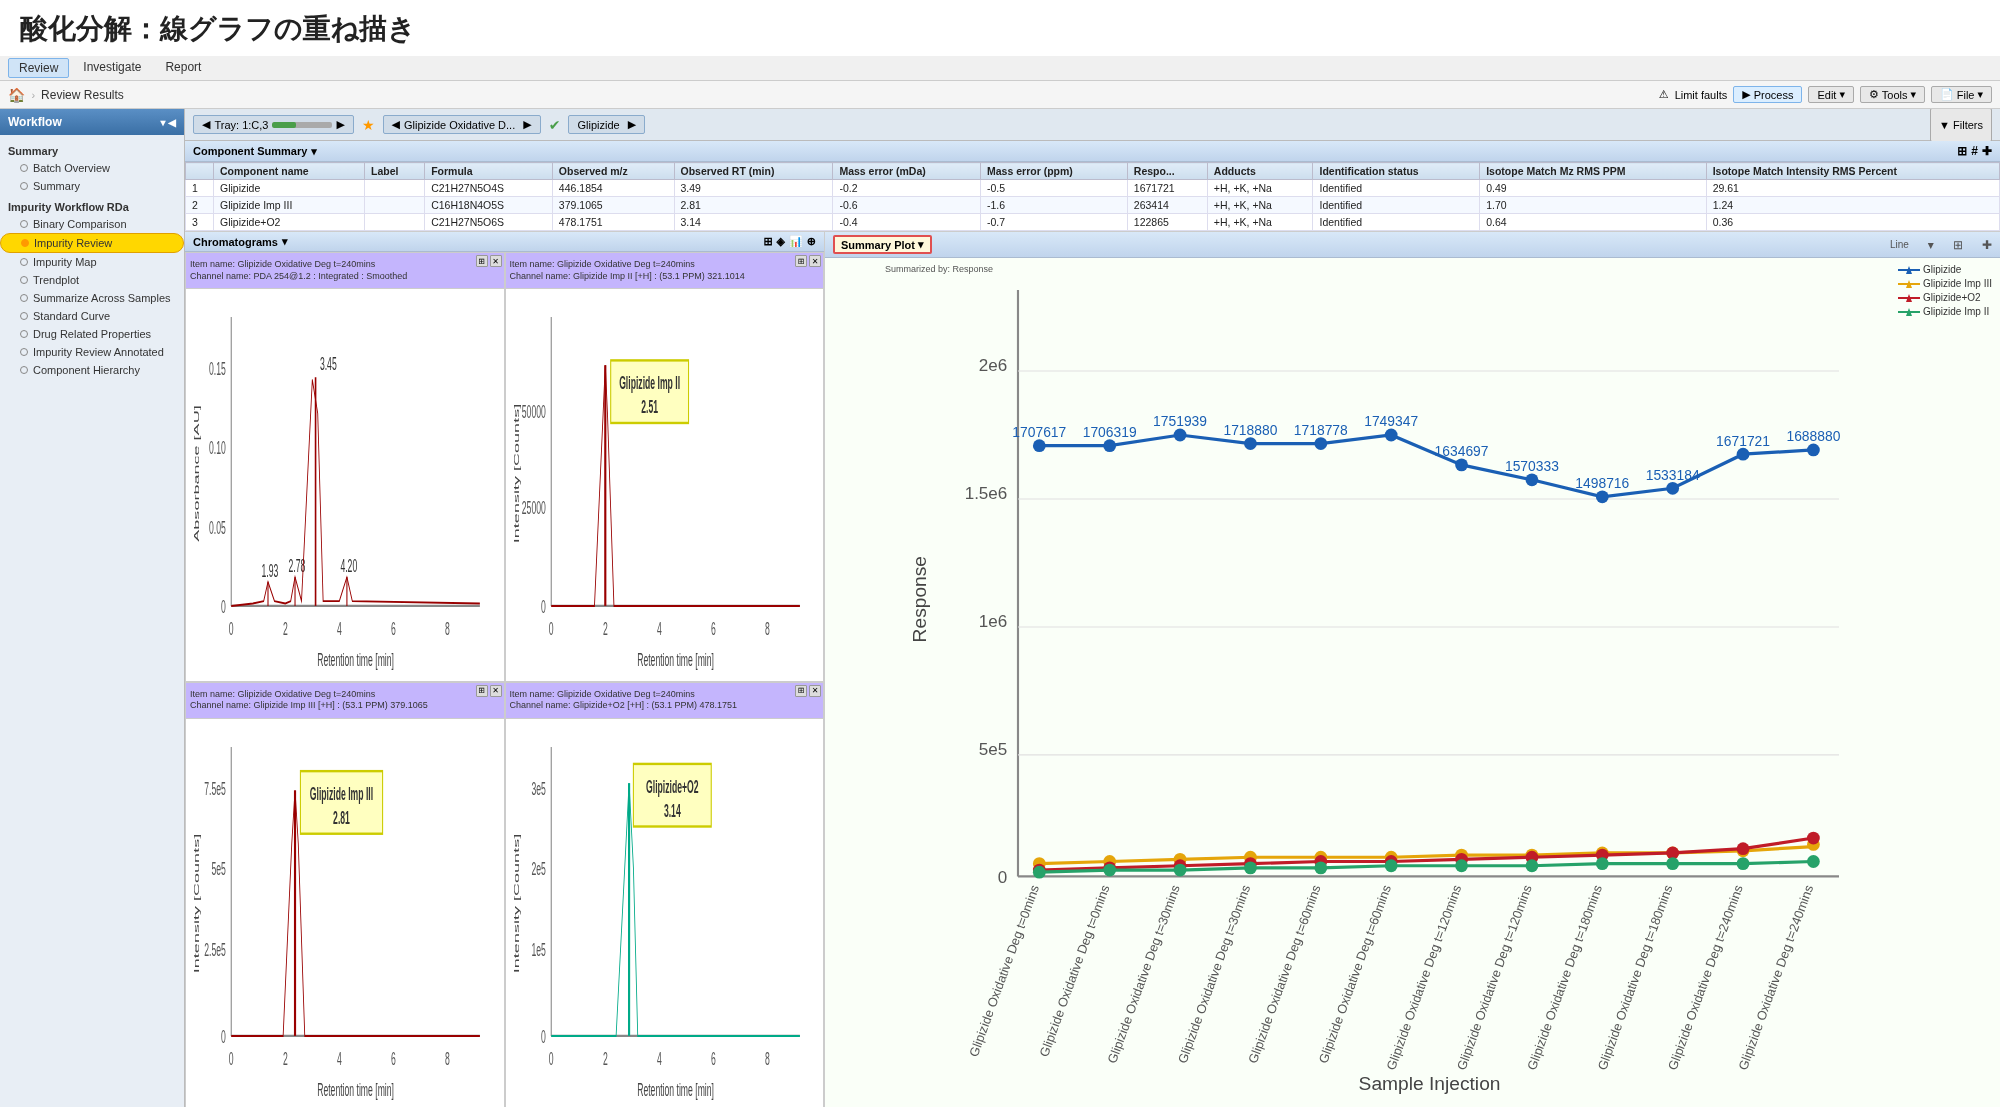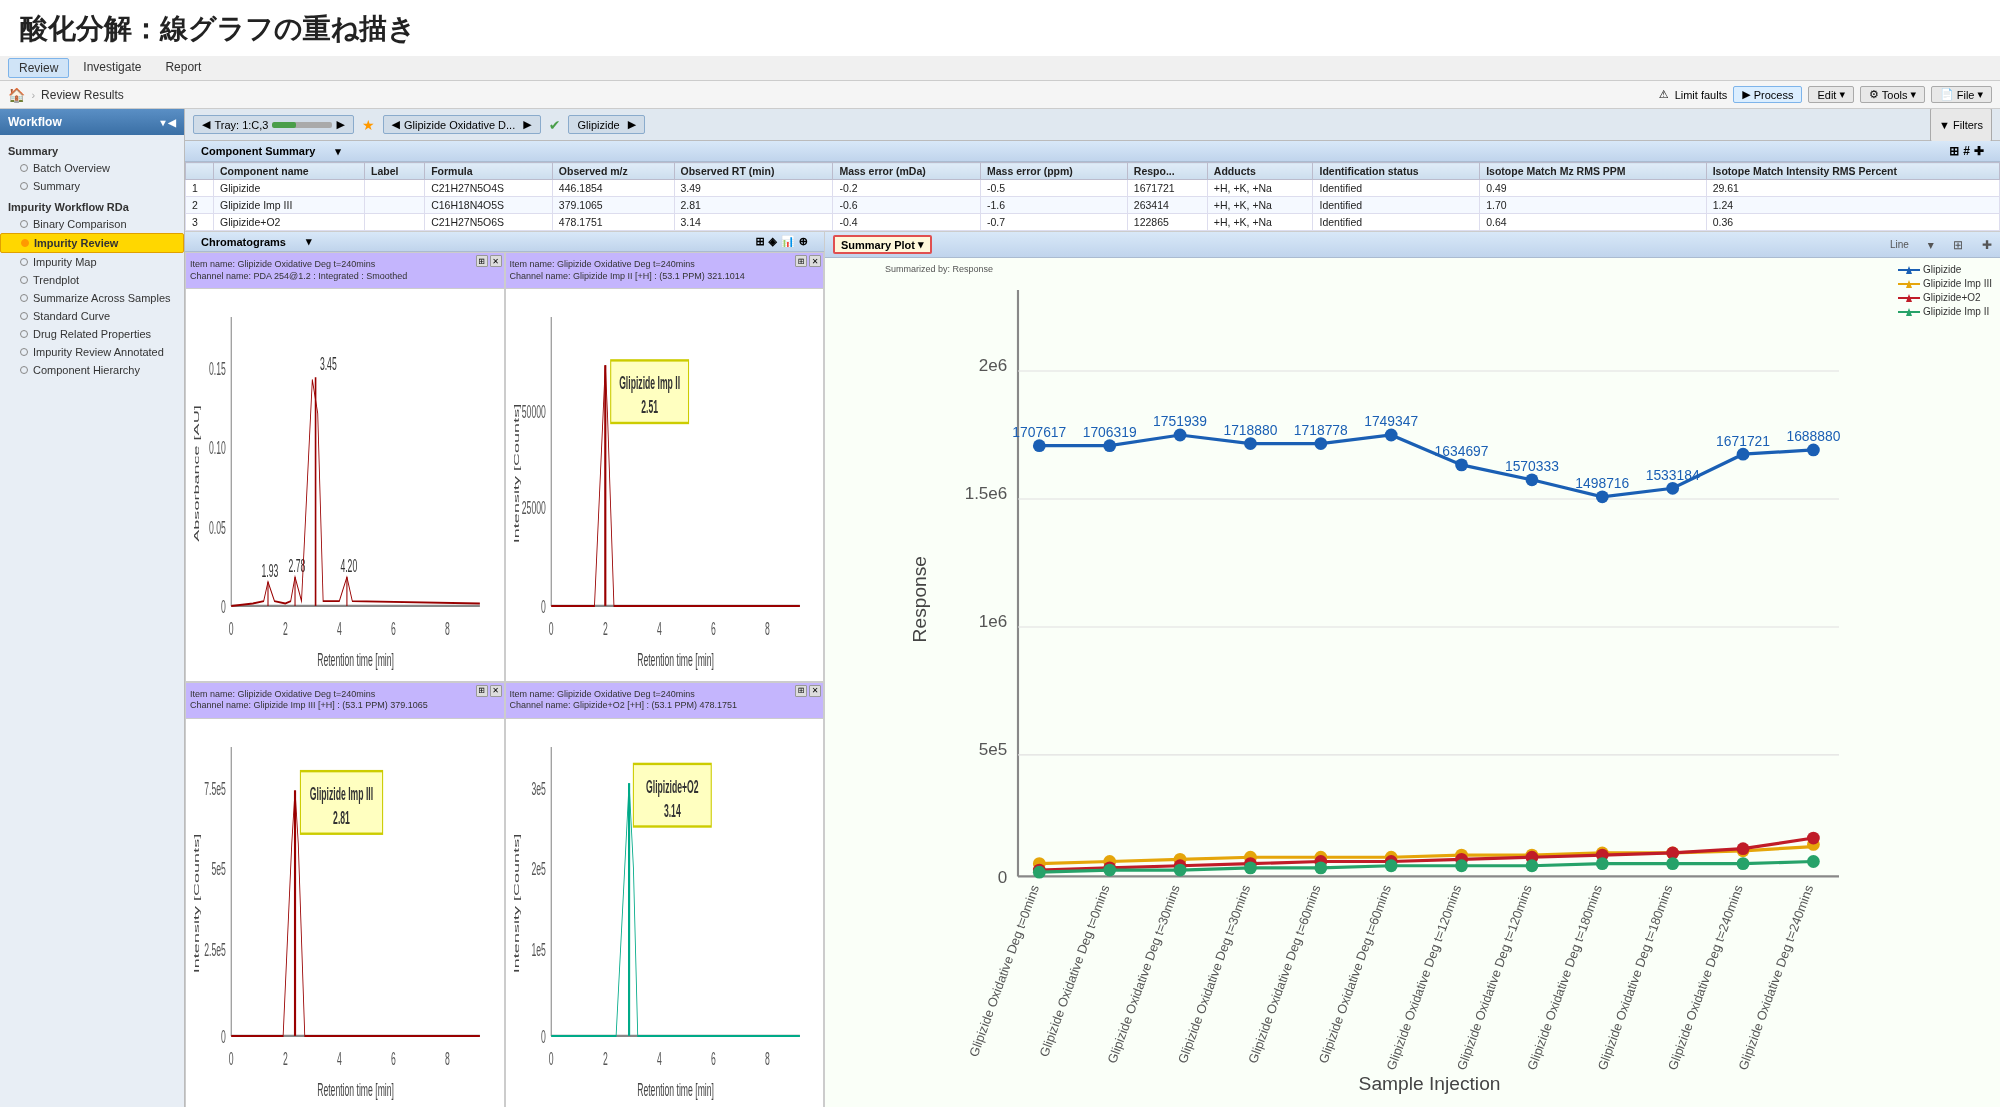--- a/index.html
+++ b/index.html
@@ -99,23 +99,23 @@
       padding: 3px 8px 3px 20px;
       cursor: pointer;
       font-size: 11px;
       color: #333;
       display: flex;
       align-items: center;
       gap: 5px;
     }
     .sidebar-item.active {
       background: #ffd700;
-      font-weight: bold;
+      font-weight: normal;
       border: 1px solid #e0a000;
-      border-radius: 2px;
+      border-radius: 10px;
     }
     .sidebar-item .dot {
       width: 8px; height: 8px;
       border-radius: 50%;
       border: 1px solid #888;
       display: inline-block;
       flex-shrink: 0;
     }
     .sidebar-item .dot.filled { background: #f90; border-color: #f90; }
 
@@ -183,26 +183,26 @@
     }
 
     
     .component-summary-section {
       border-bottom: 1px solid #ccc;
       background: #fff;
     }
     .section-header {
       background: linear-gradient(to bottom, #d8e8f8, #c0d4ec);
       border-bottom: 1px solid #aabbd0;
-      padding: 3px 16px;
+      padding: 3px 8px;
       font-weight: bold;
       font-size: 11px;
       display: flex;
       align-items: center;
-      gap: 20px;
+      gap: 4px;
     }
     .data-table {
       width: 100%;
       border-collapse: collapse;
       font-size: 10.5px;
     }
     .data-table th {
       background: linear-gradient(to bottom, #e0ecf8, #ccdded);
       border: 1px solid #bbc;
       padding: 2px 6px;

